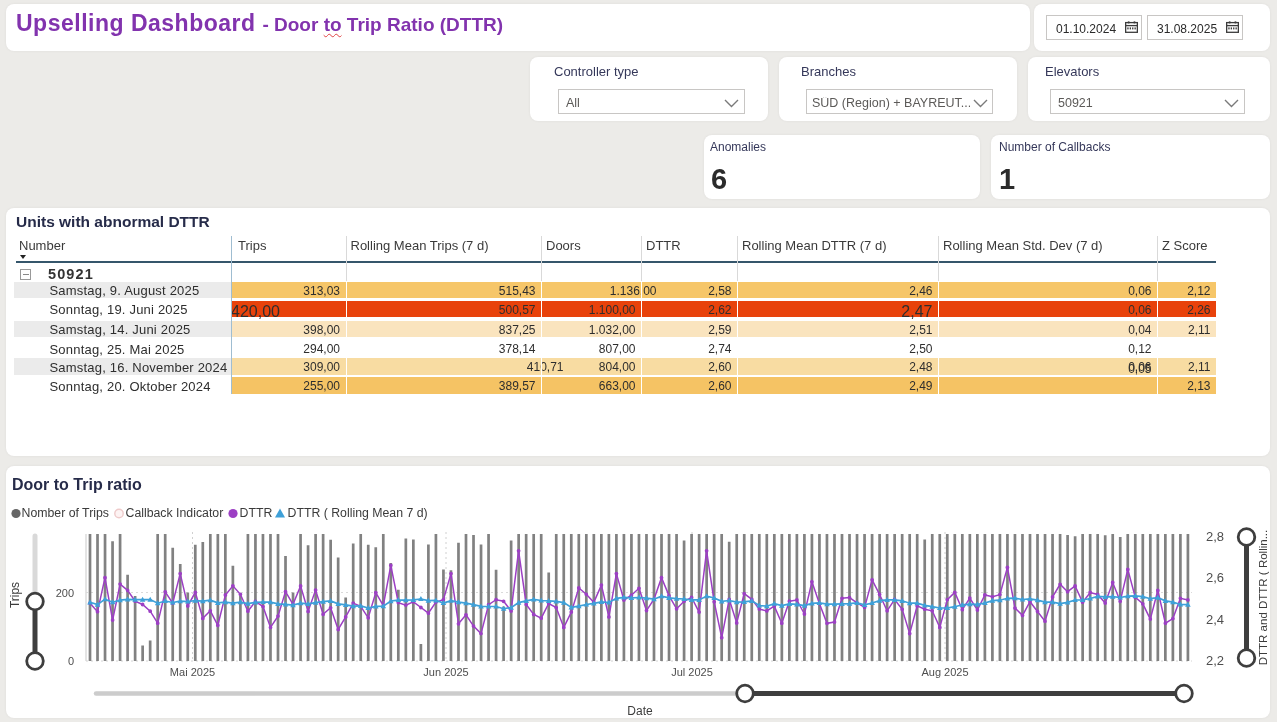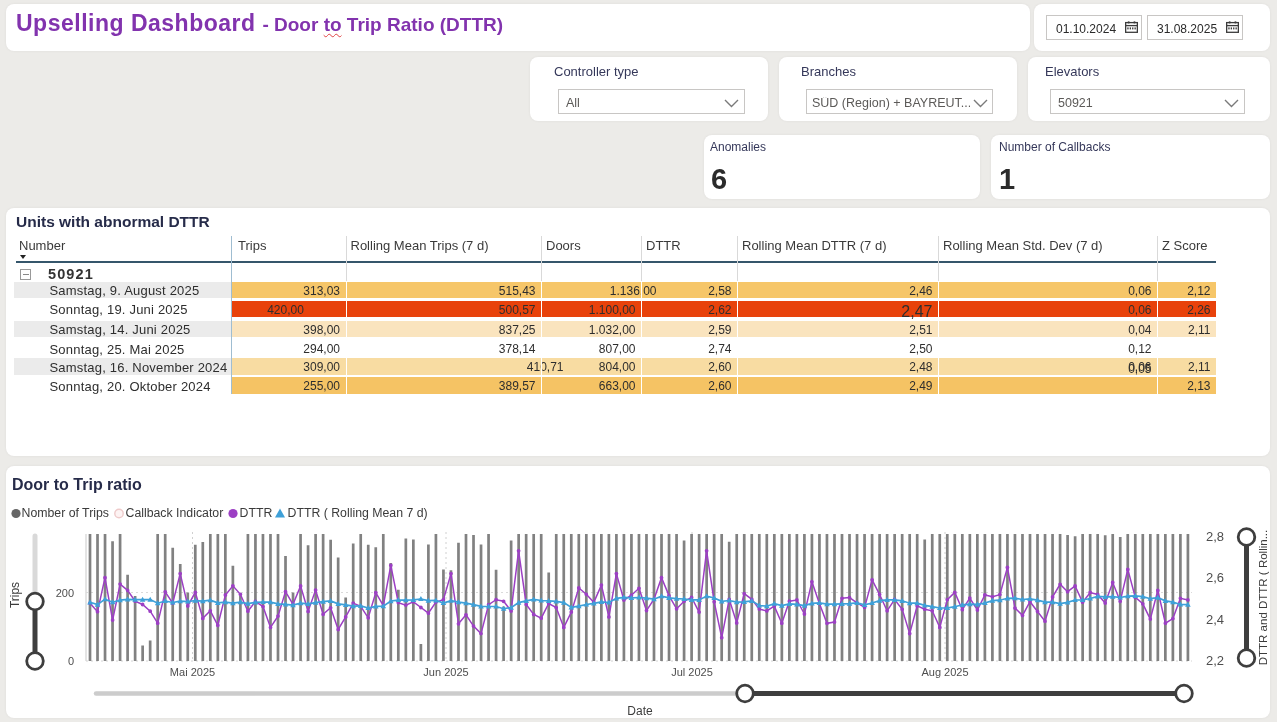--- a/index.html
+++ b/index.html
@@ -93,21 +93,21 @@
 <div style="position:absolute;left:231px;top:281.5px;width:985px;height:16.8px;background:#f6c669;"></div>
 <div style="position:absolute;left:231px;top:284.5px;line-height:1;width:109.0px;font-size:12px;color:#2e2e2e;text-align:right;">313,03</div>
 <div style="position:absolute;left:345.5px;top:284.5px;line-height:1;width:190.0px;font-size:12px;color:#2e2e2e;text-align:right;">515,43</div>
 <div style="position:absolute;left:541px;top:284.5px;line-height:1;width:94.5px;font-size:12px;color:#2e2e2e;text-align:right;padding-left:21px;">1.136,00</div>
 <div style="position:absolute;left:641px;top:284.5px;line-height:1;width:90.5px;font-size:12px;color:#2e2e2e;text-align:right;">2,58</div>
 <div style="position:absolute;left:737px;top:284.5px;line-height:1;width:195.5px;font-size:12px;color:#2e2e2e;text-align:right;">2,46</div>
 <div style="position:absolute;left:938px;top:284.5px;line-height:1;width:213.5px;font-size:12px;color:#2e2e2e;text-align:right;">0,06</div>
 <div style="position:absolute;left:1157px;top:284.5px;line-height:1;width:53.5px;font-size:12px;color:#2e2e2e;text-align:right;">2,12</div>
 <div style="position:absolute;left:49.5px;top:303.3px;line-height:1;font-size:13px;letter-spacing:0.2px;color:#2e2e2e;white-space:nowrap;">Sonntag, 19. Juni 2025</div>
 <div style="position:absolute;left:231px;top:300.7px;width:985px;height:16.8px;background:#e8420b;"></div>
-<div style="position:absolute;left:231px;top:303.7px;line-height:1;width:109.0px;font-size:12px;color:#2e2e2e;text-align:center;">420,00</div>
+<div style="position:absolute;left:231px;top:303.7px;line-height:1;width:109.0px;font-size:16px;color:#2e2e2e;text-align:left;">420,00</div>
 <div style="position:absolute;left:345.5px;top:303.7px;line-height:1;width:190.0px;font-size:12px;color:#2e2e2e;text-align:right;">500,57</div>
 <div style="position:absolute;left:541px;top:303.7px;line-height:1;width:94.5px;font-size:12px;color:#2e2e2e;text-align:right;">1.100,00</div>
 <div style="position:absolute;left:641px;top:303.7px;line-height:1;width:90.5px;font-size:12px;color:#2e2e2e;text-align:right;">2,62</div>
 <div style="position:absolute;left:737px;top:303.7px;line-height:1;width:195.5px;font-size:16px;color:#2e2e2e;text-align:right;">2,47</div>
 <div style="position:absolute;left:938px;top:303.7px;line-height:1;width:213.5px;font-size:12px;color:#2e2e2e;text-align:right;">0,06</div>
 <div style="position:absolute;left:1157px;top:303.7px;line-height:1;width:53.5px;font-size:12px;color:#2e2e2e;text-align:right;">2,26</div>
 <div style="position:absolute;left:14px;top:320.7px;width:217px;height:16.8px;background:#ebebeb;"></div>
 <div style="position:absolute;left:49.5px;top:323.3px;line-height:1;font-size:13px;letter-spacing:0.2px;color:#2e2e2e;white-space:nowrap;">Samstag, 14. Juni 2025</div>
 <div style="position:absolute;left:231px;top:320.7px;width:985px;height:16.8px;background:#fae4be;"></div>
 <div style="position:absolute;left:231px;top:323.7px;line-height:1;width:109.0px;font-size:12px;color:#2e2e2e;text-align:right;">398,00</div>

